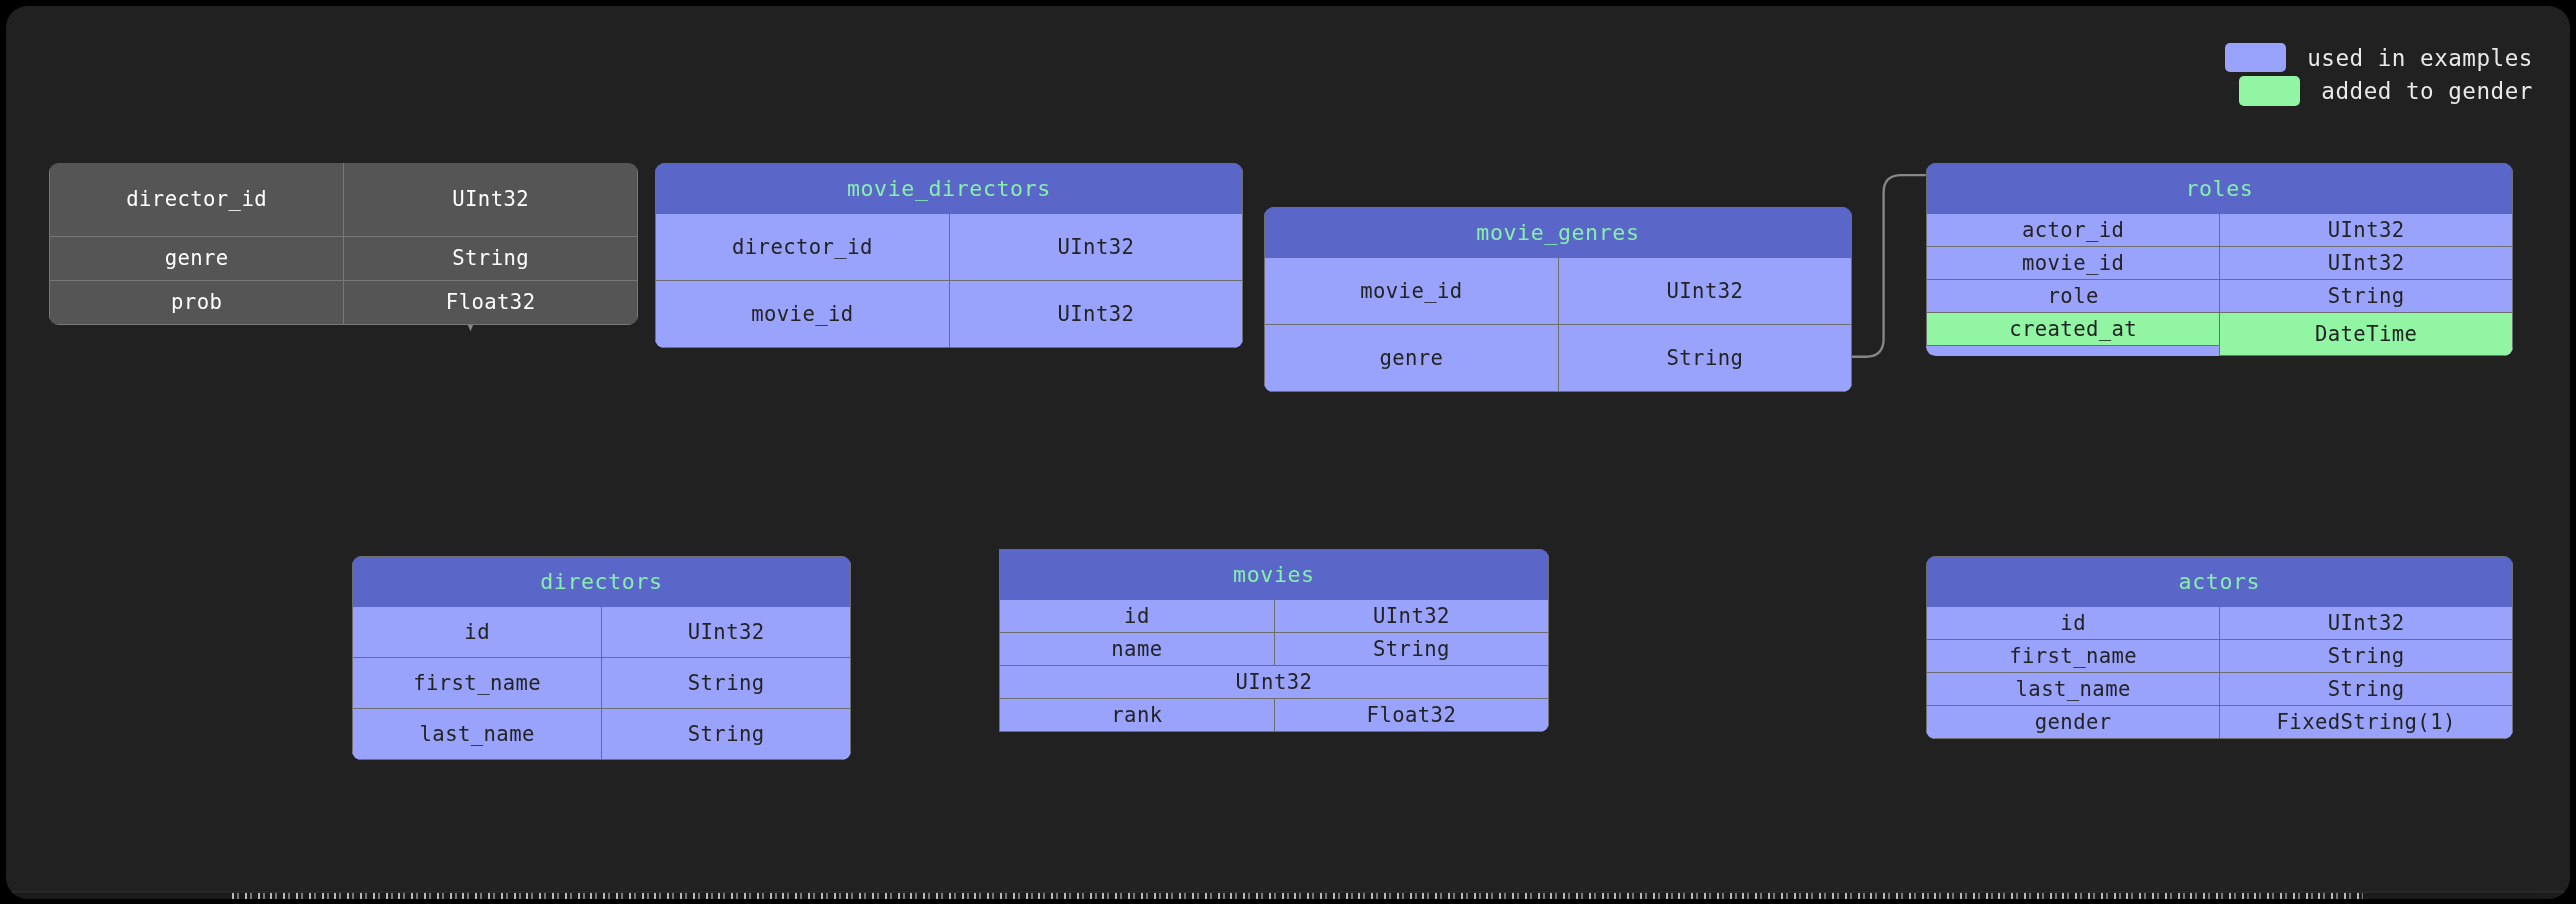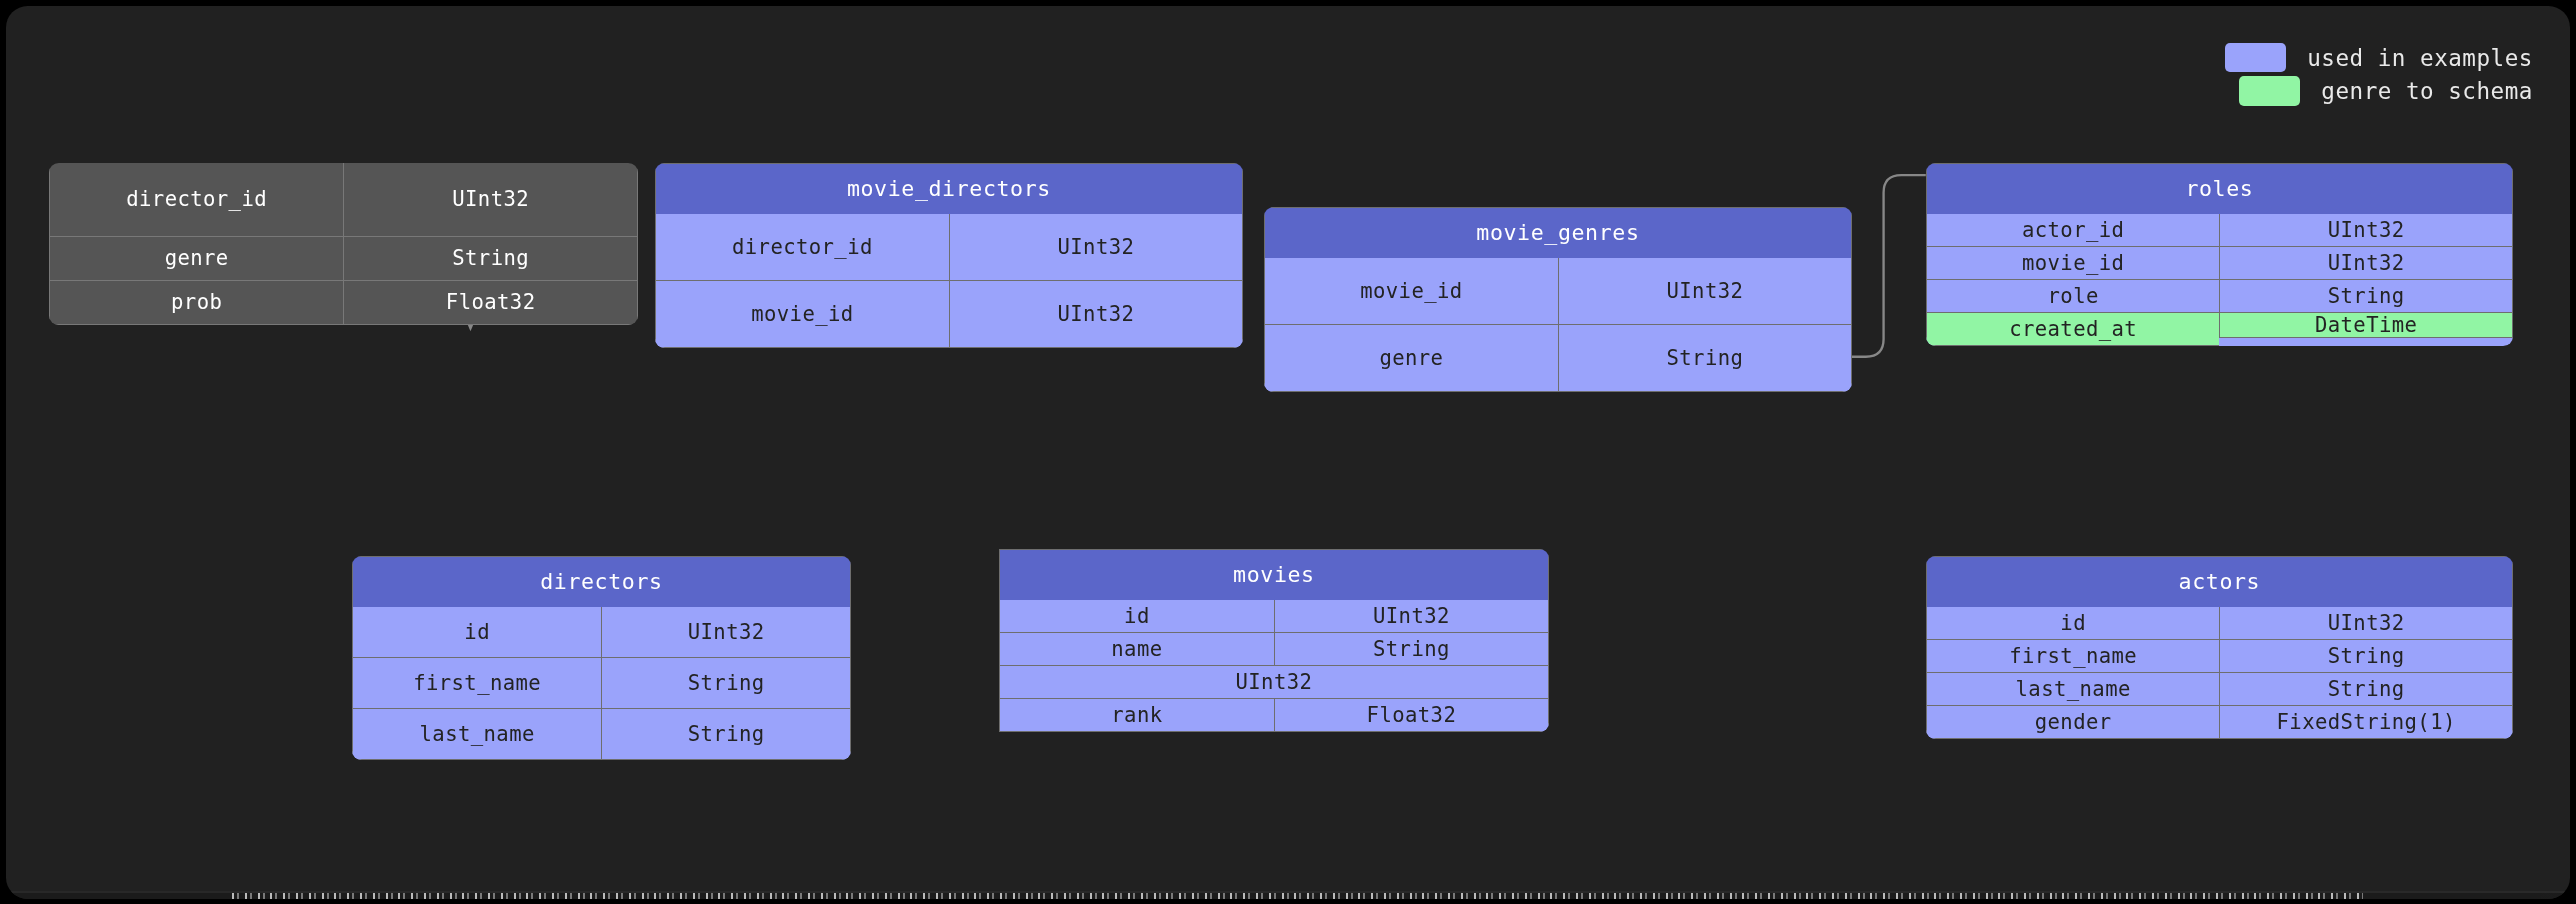--- a/index.html
+++ b/index.html
@@ -83,21 +83,21 @@
     box-sizing: border-box;
     overflow: hidden;
     white-space: nowrap;
   }
   .tbl-cell.name { flex: 0 0 50%; }
   .tbl-cell.type { flex: 1 1 auto; }
 
   
   .theme-blue .tbl-title {
     background: #5b66c9;
-    color: #ffffff;
+    color: #86efac;
     border: 1px solid #6e6e6e;
     border-bottom: none;
   }
   .theme-blue .tbl-row { background: #9aa3fb; }
   .theme-blue .tbl-cell {
     background: #9aa3fb;
     color: #232323;
     border: 1px solid #6e6e6e;
     border-top: none;
     border-right: none;
@@ -201,21 +201,21 @@
     </g>
   </svg>
 
   <div id="legend">
     <div class="legend-row">
       <span class="legend-swatch blue"></span>
       <span class="legend-label">used in examples</span>
     </div>
     <div class="legend-row">
       <span class="legend-swatch green"></span>
-      <span class="legend-label">genre to schema</span>
+      <span class="legend-label">added to gender</span>
     </div>
   </div>
 
   <div class="table-box theme-gray" style="left:43px; top:157px; width:589px;">
     <div class="tbl-row">
       <div class="tbl-cell name" style="height:74px">director_id</div>
       <div class="tbl-cell type" style="height:74px">UInt32</div>
     </div>
     <div class="tbl-row">
       <div class="tbl-cell name" style="height:44px">genre</div>
@@ -260,21 +260,21 @@
     <div class="tbl-row">
       <div class="tbl-cell name" style="height:33px">movie_id</div>
       <div class="tbl-cell type" style="height:33px">UInt32</div>
     </div>
     <div class="tbl-row">
       <div class="tbl-cell name" style="height:33px">role</div>
       <div class="tbl-cell type" style="height:33px">String</div>
     </div>
     <div class="tbl-row row-green">
       <div class="tbl-cell name" style="height:33px">created_at</div>
-      <div class="tbl-cell type" style="height:25px">DateTime</div>
+      <div class="tbl-cell type" style="height:43px">DateTime</div>
     </div>
   </div>
 
   <div class="table-box theme-blue" style="left:346px; top:550px; width:499px;">
     <div class="tbl-title">directors</div>
     <div class="tbl-row">
       <div class="tbl-cell name" style="height:51px">id</div>
       <div class="tbl-cell type" style="height:51px">UInt32</div>
     </div>
     <div class="tbl-row">

